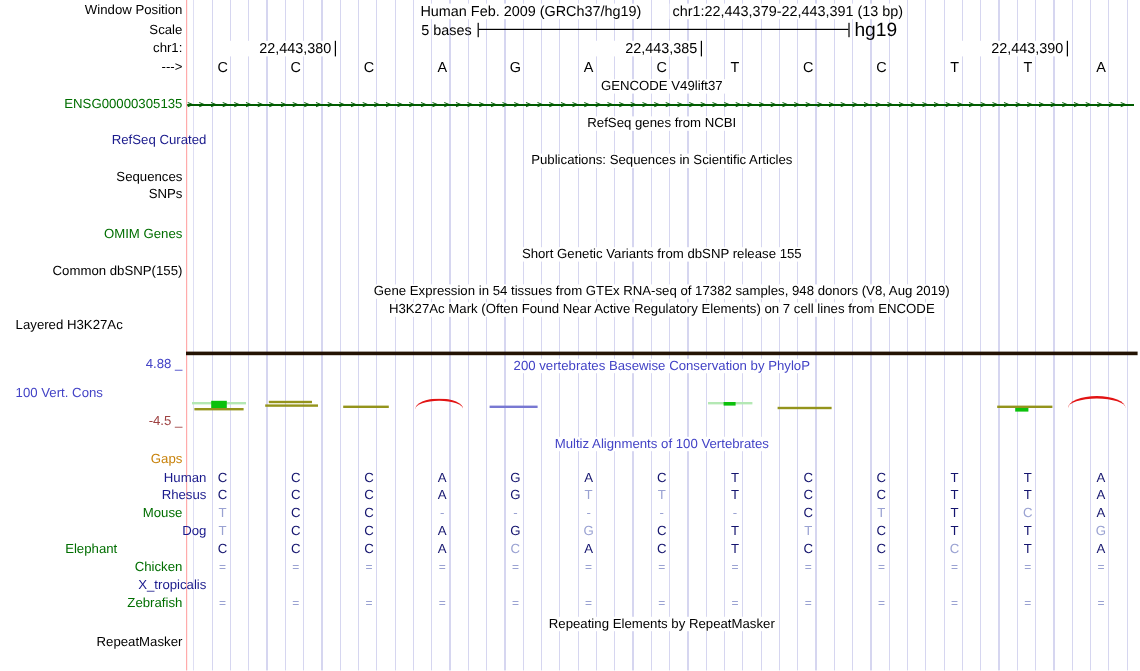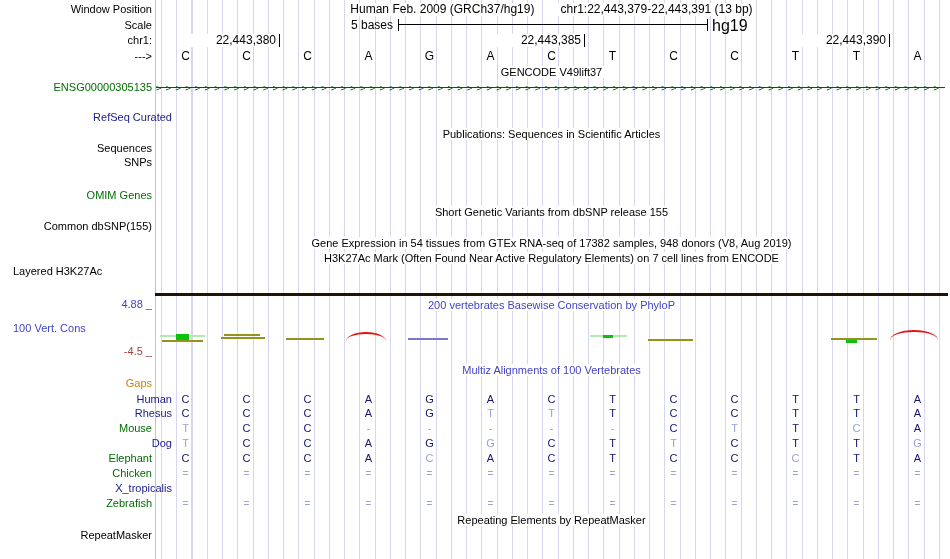--- a/index.html
+++ b/index.html
@@ -79,20 +79,21 @@
       <div class="base-cell" style="left: 704px; top: 50px;"><span>C</span></div>
       <div class="base-cell" style="left: 765px; top: 50px;"><span>T</span></div>
       <div class="base-cell" style="left: 826px; top: 50px;"><span>T</span></div>
       <div class="base-cell" style="left: 887px; top: 50px;"><span>A</span></div>
     </div>
 
   <div class="ctext" style="top:66px"><span>GENCODE V49lift37</span></div>
   <div class="rlabel green" style="top:81px">ENSG00000305135</div>
   <div class="arrows" id="arrows">&gt;&gt;&gt;&gt;&gt;&gt;&gt;&gt;&gt;&gt;&gt;&gt;&gt;&gt;&gt;&gt;&gt;&gt;&gt;&gt;&gt;&gt;&gt;&gt;&gt;&gt;&gt;&gt;&gt;&gt;&gt;&gt;&gt;&gt;&gt;&gt;&gt;&gt;&gt;&gt;&gt;&gt;&gt;&gt;&gt;&gt;&gt;&gt;&gt;&gt;&gt;&gt;&gt;&gt;&gt;&gt;&gt;&gt;&gt;&gt;&gt;&gt;&gt;&gt;&gt;&gt;&gt;&gt;&gt;&gt;&gt;&gt;&gt;&gt;&gt;&gt;&gt;&gt;&gt;&gt;&gt;</div>
 
+  <div class="ctext" style="top:97px"><span>RefSeq genes from NCBI</span></div>
   <div class="rlabel navy" style="top:111px">RefSeq Curated</div>
 
   <div class="ctext" style="top:128px"><span>Publications: Sequences in Scientific Articles</span></div>
   <div class="rlabel" style="top:142px">Sequences</div>
   <div class="rlabel" style="top:156px">SNPs</div>
 
   <div class="rlabel green" style="top:189px">OMIM Genes</div>
 
   <div class="ctext" style="top:206px"><span>Short Genetic Variants from dbSNP release 155</span></div>
   <div class="rlabel" style="top:220px">Common dbSNP(155)</div>
@@ -175,21 +176,21 @@
       <div class="al-cell" style="left: 338px; top: 437px;"><span class="dk">A</span></div>
       <div class="al-cell" style="left: 399px; top: 437px;"><span class="dk">G</span></div>
       <div class="al-cell" style="left: 460px; top: 437px;"><span class="lt">G</span></div>
       <div class="al-cell" style="left: 521px; top: 437px;"><span class="dk">C</span></div>
       <div class="al-cell" style="left: 582px; top: 437px;"><span class="dk">T</span></div>
       <div class="al-cell" style="left: 643px; top: 437px;"><span class="lt">T</span></div>
       <div class="al-cell" style="left: 704px; top: 437px;"><span class="dk">C</span></div>
       <div class="al-cell" style="left: 765px; top: 437px;"><span class="dk">T</span></div>
       <div class="al-cell" style="left: 826px; top: 437px;"><span class="dk">T</span></div>
       <div class="al-cell" style="left: 887px; top: 437px;"><span class="lt">G</span></div>
-      <div class="rlabel green" style="top: 452px;">Elephant</div>
+      <div class="rlabel green" style="top: 452px; text-align: center;">Elephant</div>
       <div class="al-cell" style="left: 155px; top: 452px;"><span class="dk">C</span></div>
       <div class="al-cell" style="left: 216px; top: 452px;"><span class="dk">C</span></div>
       <div class="al-cell" style="left: 277px; top: 452px;"><span class="dk">C</span></div>
       <div class="al-cell" style="left: 338px; top: 452px;"><span class="dk">A</span></div>
       <div class="al-cell" style="left: 399px; top: 452px;"><span class="lt">C</span></div>
       <div class="al-cell" style="left: 460px; top: 452px;"><span class="dk">A</span></div>
       <div class="al-cell" style="left: 521px; top: 452px;"><span class="dk">C</span></div>
       <div class="al-cell" style="left: 582px; top: 452px;"><span class="dk">T</span></div>
       <div class="al-cell" style="left: 643px; top: 452px;"><span class="dk">C</span></div>
       <div class="al-cell" style="left: 704px; top: 452px;"><span class="dk">C</span></div>

